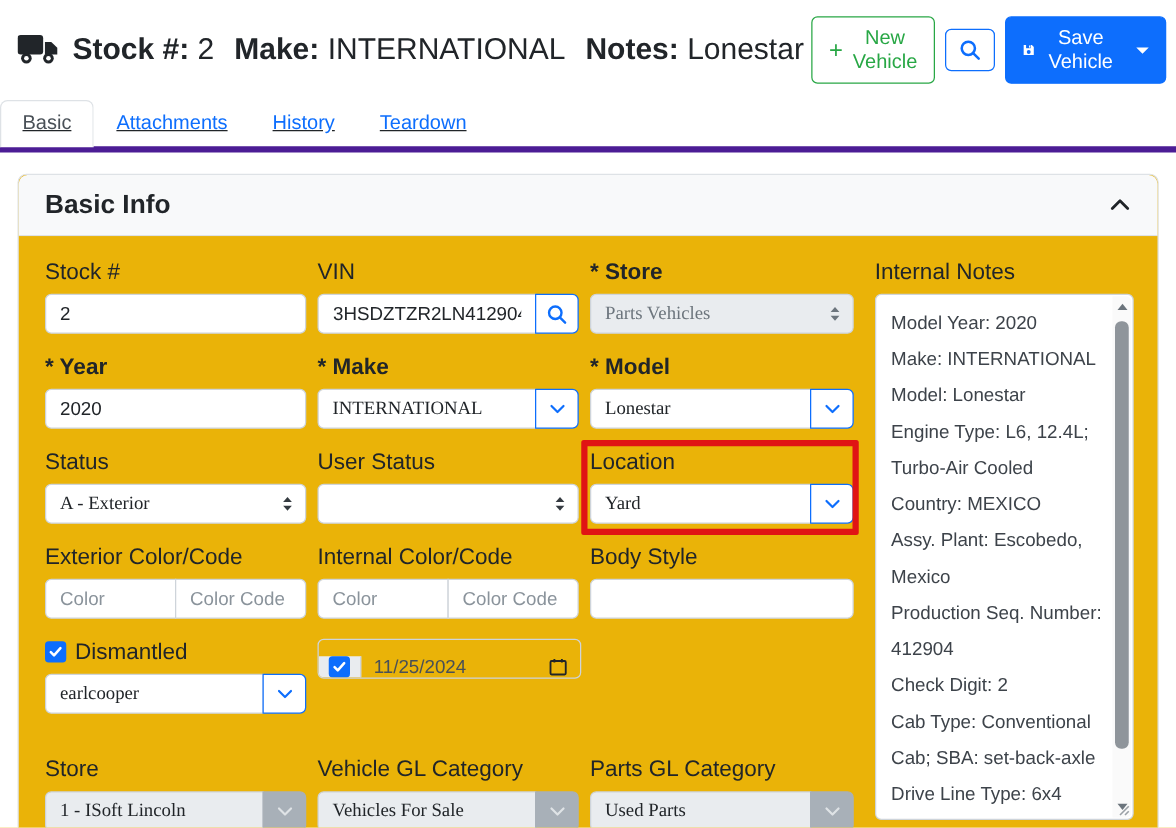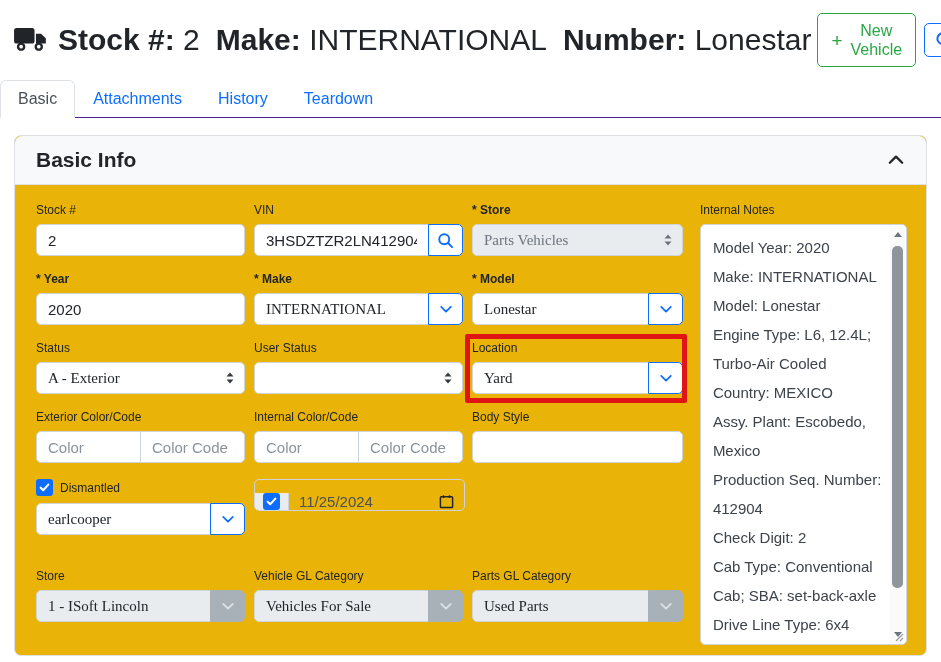--- a/index.html
+++ b/index.html
@@ -1,58 +1,58 @@
 <!DOCTYPE html>
 <html><head>
 <meta charset="utf-8">
 <style>
   * { margin:0; padding:0; box-sizing:border-box; }
   html,body { width:941px; height:662px; overflow:hidden; background:#fff;
     font-family:"Liberation Sans","DejaVu Sans",sans-serif; color:#212529; }
 
   
   .page-header { display:flex; align-items:center; padding:13px 14px 0 14px; }
-  .title-wrap { display:flex; align-items:center; gap:10px; font-size:30px; }
+  .title-wrap { display:flex; align-items:center; gap:10px; font-size:24px; }
   .truck-ico { display:flex; align-items:center; }
   .title-seg b { font-weight:700; }
   .title-seg { margin-right:6px; white-space:nowrap; }
   .hdr-actions { margin-left:auto; display:flex; align-items:center; gap:8px; }
   .btn { display:inline-flex; align-items:center; gap:8px; border-radius:5px;
     font-size:16px; padding:7px 13px; cursor:pointer; border:1px solid transparent;
     background:#fff; line-height:1.2; }
   .btn-outline-success { border-color:#28a745; color:#28a745; }
   .btn-outline-primary { border-color:#0d6efd; color:#0d6efd; padding:7px 10px; }
   .btn-primary { background:#0d6efd; border-color:#0d6efd; color:#fff; }
   .caret-down { width:0; height:0; border-left:5px solid transparent;
     border-right:5px solid transparent; border-top:5px solid #fff; margin-left:8px; }
   .plus-glyph { font-size:19px; line-height:1; font-weight:400; }
 
   
-  .tabs { display:flex; margin-top:13px; border-bottom:1px solid #4c1d95; padding-left:0; }
+  .tabs { display:flex; margin-top:13px; border-bottom:5px solid #4c1d95; padding-left:0;text-decoration:underline; }
   .tab { padding:9px 17px; font-size:16px; color:#0d6efd; cursor:pointer;
     border:1px solid transparent; border-bottom:none; border-radius:6px 6px 0 0;
     margin-bottom:-1px; }
   .tab.active { color:#495057; background:#fff; border-color:#dee2e6;
     border-bottom:1px solid #fff; }
 
   
   .card { margin:17px 14px 0 14px; border:1px solid #dee2e6; border-radius:7px;
     background:#eab308; }
   .card-header { background:#f8f9fa; border-bottom:1px solid #dee2e6;
     border-radius:7px 7px 0 0; padding:12px 21px; display:flex; align-items:center; }
   .card-title { font-size:21px; font-weight:700; color:#212529; }
   .collapse-btn { margin-left:auto; cursor:pointer; display:flex; }
   .card-body { padding:18px 19px 10px 21px; display:flex; }
 
   
   .form-left { width:660px; }
   .form-row { display:flex; gap:9px; margin-bottom:16px; }
   .fcol { width:209px; position:relative; }
   .fcol.c3 { width:211px; }
-  .flabel { font-size:12px; color:#212529; margin-bottom:7px; display:flex;
+  .flabel { font-size:18px; color:#212529; margin-bottom:7px; display:flex;
     align-items:center; gap:7px; }
   .flabel.req { font-weight:700; }
   .control, .sel, .combo-input { height:32px; font-size:15px;font-family:Liberation Serif, serif; }
   input.control { width:100%; border:1px solid #ced4da; border-radius:5px;
     padding:0 11px; color:#212529; outline:none;
     font-family:"Liberation Sans","DejaVu Sans",sans-serif; }
   input.control::placeholder { color:#8a939b; }
 
   
   .sel { width:100%; border:1px solid #ced4da; border-radius:5px; display:flex;
@@ -131,21 +131,21 @@
         <rect x="0" y="0" width="14.5" height="11" rx="1.8" fill="#212529"></rect>
         <path d="M15.5 4 h3.6 l3.4 3.2 V11 h-7z" fill="#212529"></path>
         <circle cx="5" cy="13.2" r="3" fill="#212529"></circle>
           <circle cx="5" cy="13.2" r="1.3" fill="#fff"></circle>
         <circle cx="17.5" cy="13.2" r="3" fill="#212529"></circle>
           <circle cx="17.5" cy="13.2" r="1.3" fill="#fff"></circle>
       </svg>
     </span>
     <span class="title-seg"><b>Stock #:</b> <span>2</span></span>
     <span class="title-seg"><b>Make:</b> <span>INTERNATIONAL</span></span>
-    <span class="title-seg"><b>Number:</b> <span>Lonestar</span></span>
+    <span class="title-seg"><b>Notes:</b> <span>Lonestar</span></span>
   </div>
   <div class="hdr-actions">
     <button class="btn btn-outline-success">
       <span class="plus-glyph">+</span>
       <span>New Vehicle</span>
     </button>
     <button class="btn btn-outline-primary">
       <svg width="18" height="18" viewBox="0 0 16 16">
         <circle cx="6.8" cy="6.8" r="4.7" fill="none" stroke="#0d6efd" stroke-width="1.8"></circle>
         <line x1="10.4" y1="10.4" x2="14.2" y2="14.2" stroke="#0d6efd" stroke-width="1.8" stroke-linecap="round"></line>

